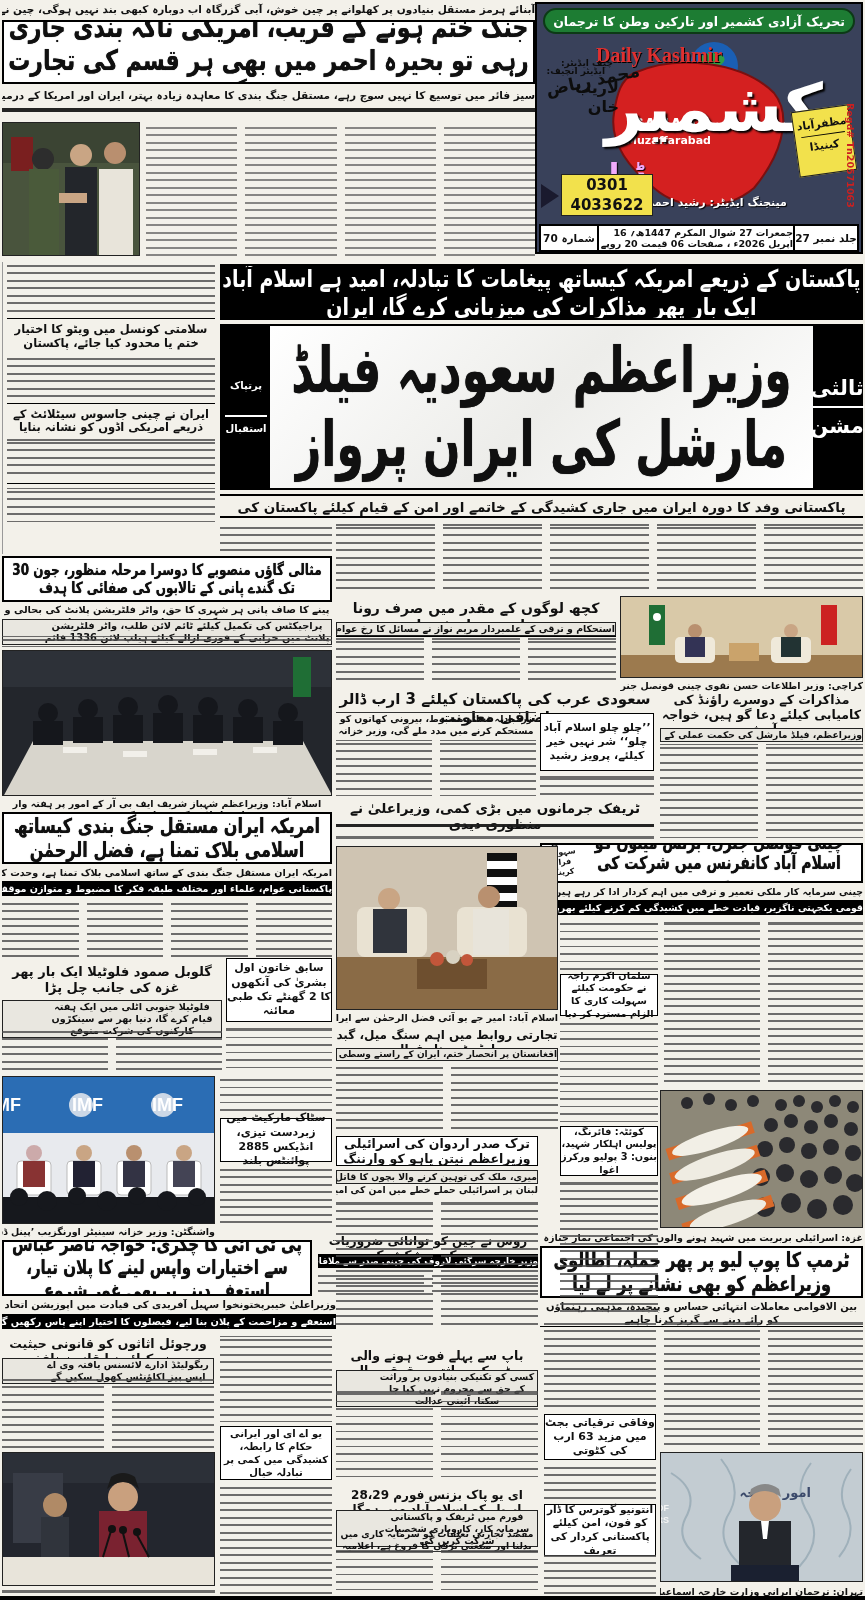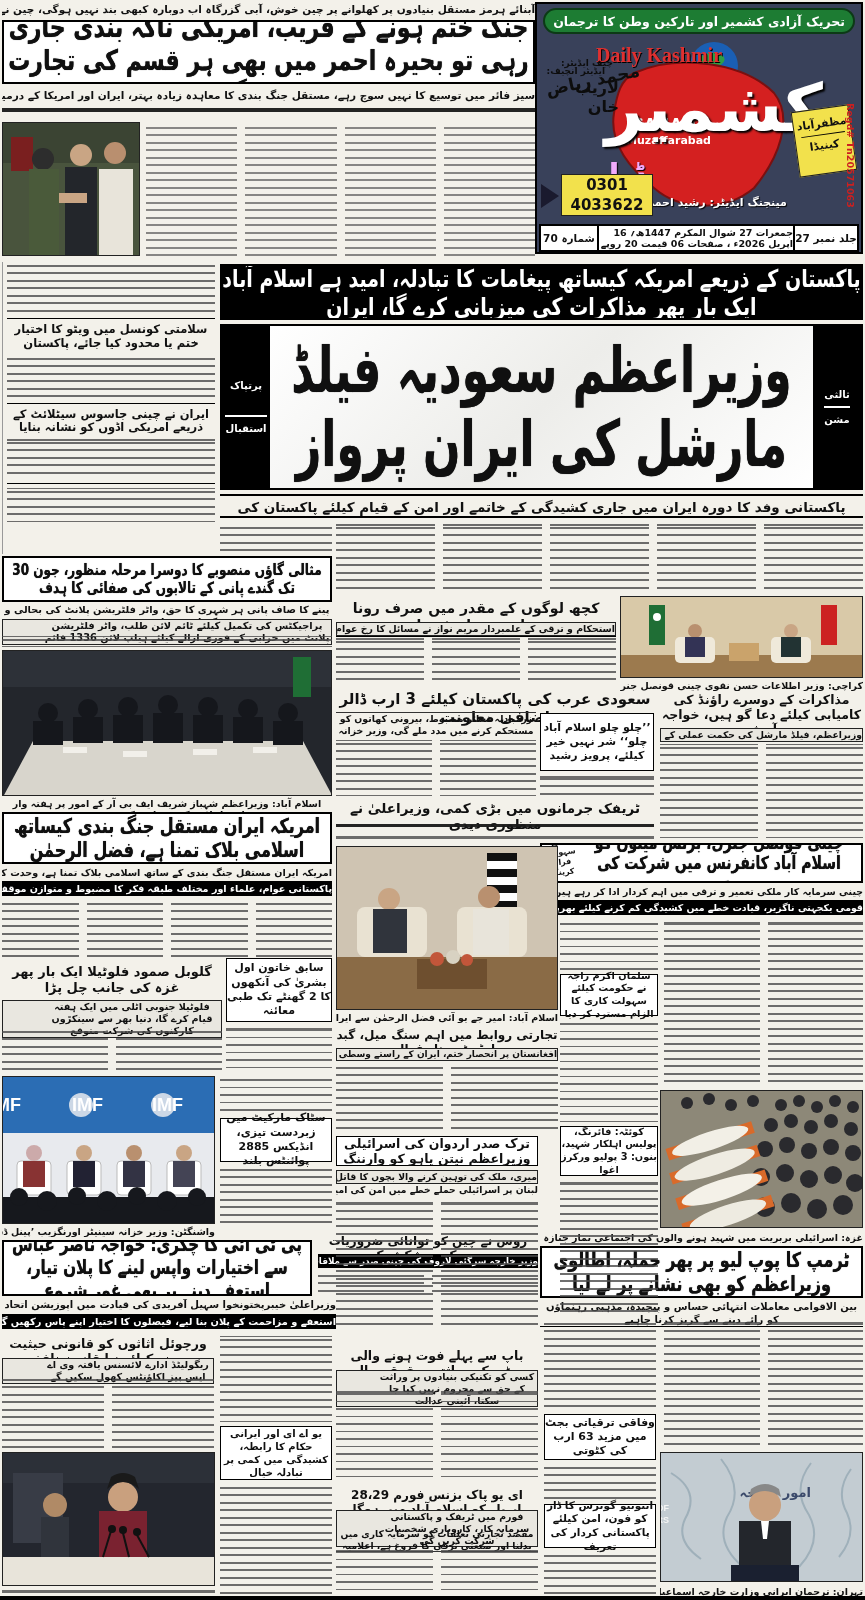--- a/index.html
+++ b/index.html
@@ -122,21 +122,21 @@
     <div class="headline" style="font-size:11.5px;">ایران نے چینی جاسوس سیٹلائٹ کے ذریعے امریکی اڈوں کو نشانہ بنایا</div>
     <div class="greek" style="height:40px;margin-top:4px;"></div>
     <div class="rule" style="margin:4px 0;"></div>
     <div class="greek" style="height:34px;margin-top:4px;"></div>
   </div>
 
   <div class="abs bar display" style="left:220px;top:264px;width:643px;height:56px;font-size:19px;border:2px solid #000;overflow:hidden;display:flex;align-items:center;justify-content:center;">
     <span class="inner">پاکستان کے ذریعے امریکہ کیساتھ پیغامات کا تبادلہ، امید ہے اسلام آباد ایک بار پھر مذاکرات کی میزبانی کرے گا، ایران</span>
   </div>
   <div class="abs frame" style="left:220px;top:324px;width:643px;height:166px;display:flex;direction:rtl;">
-    <div class="sideblack" style="width:48px;font-size:10px;">
+    <div class="sideblack" style="width:48px;font-size:21px;">
       <span>ثالثی</span>
       <span style="border-top:2px solid #fff;padding-top:6px;">مشن</span>
     </div>
     <div class="display" style="flex:1;display:flex;align-items:center;justify-content:center;font-size:44px;background:linear-gradient(135deg,#fff 0%,#ededea 50%,#fff 100%);">
       <span class="inner" style="transform:scaleY(1.45);">وزیراعظم سعودیہ فیلڈ مارشل کی ایران پرواز</span>
     </div>
     <div class="sideblack" style="width:48px;font-size:10px;gap:24px;">
       <span>پرتپاک</span>
       <span style="border-top:2px solid #fff;padding-top:6px;">استقبال</span>
     </div>
@@ -266,21 +266,21 @@
   </div>
   <div class="abs sub" style="left:540px;top:1301px;width:323px;font-size:10px;border-bottom:1.5px solid #000;">بین الاقوامی معاملات انتہائی حساس و پیچیدہ، مذہبی رہنماؤں کو رائے دینے سے گریز کرنا چاہیے</div>
   <div class="abs cols" style="left:664px;top:1320px;width:199px;height:128px;">
     <div class="col greek"></div>
       <div class="col greek"></div>
   </div>
   <div class="abs greek" style="left:544px;top:1320px;width:112px;height:90px;"></div>
 
   <div class="abs boxhead" style="left:544px;top:1414px;width:112px;height:46px;font-size:11px;">وفاقی ترقیاتی بجٹ میں مزید 63 ارب کی کٹوتی</div>
   <div class="abs greek" style="left:544px;top:1464px;width:112px;height:36px;"></div>
-  <div class="abs boxhead" style="left:544px;top:1504px;width:112px;height:44px;font-size:10.5px;">انتونیو گوترس کا ڈار کو فون، امن کیلئے پاکستانی کردار کی تعریف</div>
+  <div class="abs boxhead" style="left:544px;top:1504px;width:112px;height:52px;font-size:10.5px;">انتونیو گوترس کا ڈار کو فون، امن کیلئے پاکستانی کردار کی تعریف</div>
   <div class="abs greek" style="left:544px;top:1552px;width:112px;height:42px;"></div>
 
   <div class="abs headline" style="left:2px;top:1336px;width:212px;font-size:12.5px;">ورچوئل اثاثوں کو قانونی حیثیت دینے کیلئے نیا قانون نافذ</div>
   <div class="abs sub framed" style="left:2px;top:1358px;width:212px;font-size:9.6px;">ریگولیٹڈ ادارے لائسنس یافتہ وی اے ایس پیز اکاؤنٹس کھول سکیں گے</div>
   <div class="abs cols" style="left:2px;top:1376px;width:212px;height:72px;">
     <div class="col greek"></div>
       <div class="col greek"></div>
   </div>
   <div class="abs greek" style="left:220px;top:1336px;width:112px;height:86px;"></div>
   <div class="abs boxhead" style="left:220px;top:1426px;width:112px;height:54px;font-size:10px;">یو اے ای اور ایرانی حکام کا رابطہ، کشیدگی میں کمی پر تبادلہ خیال</div>

